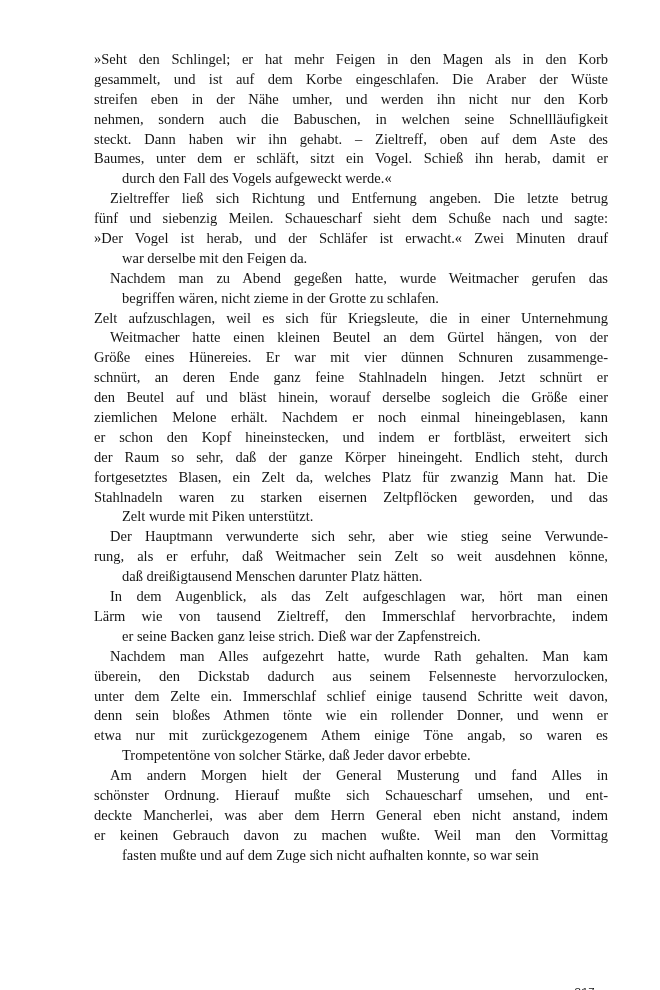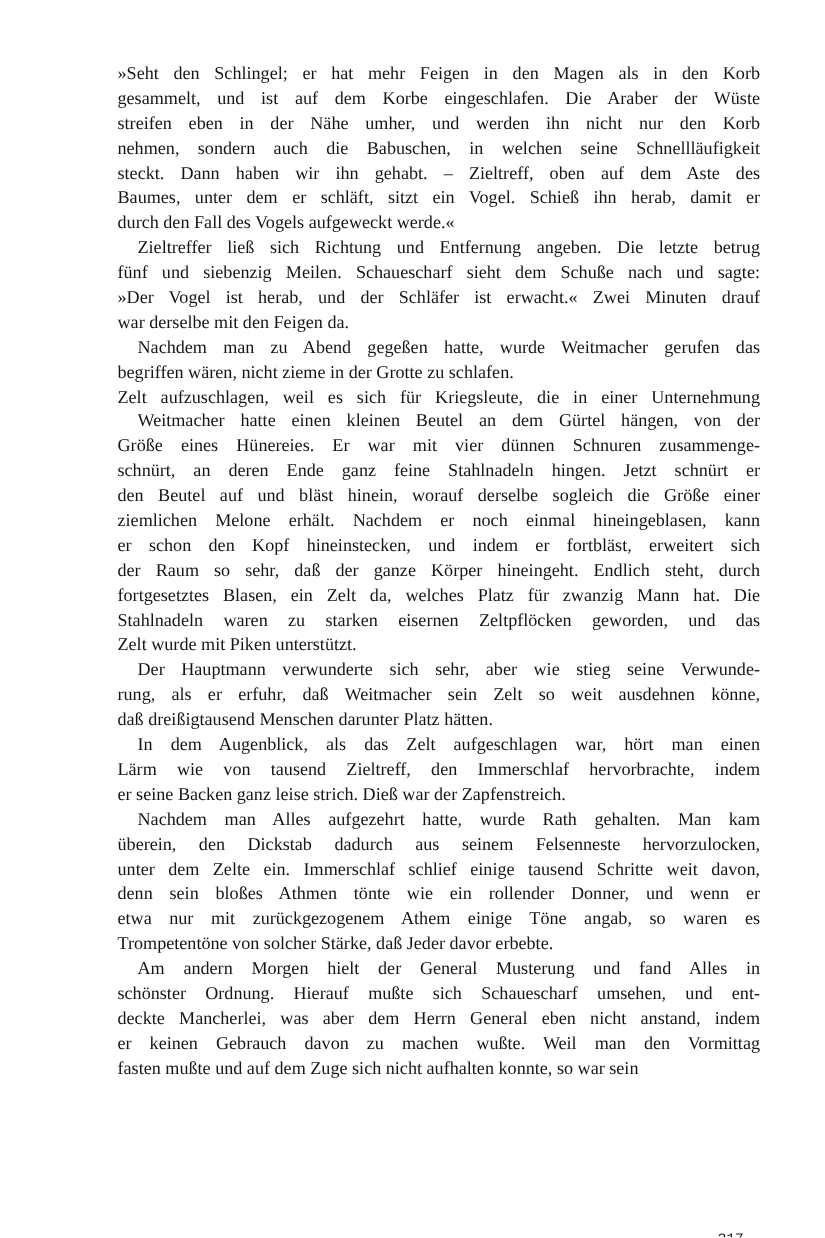--- a/index.html
+++ b/index.html
@@ -28,20 +28,21 @@
     height: 19.9px;
     text-align: justify;
     text-align-last: justify;
     text-justify: inter-word;
     overflow: visible;
     white-space: normal;
   }
   .line.last {
     text-align: right;
     text-align-last: left;
+    margin-left: 28px;
   }
   .line.indent {
     padding-left: 16px;
   }
   .page-number {
     position: absolute;
     top: 985px;
     right: 65px;
     font-size: 11.5px;
     line-height: 14px;

